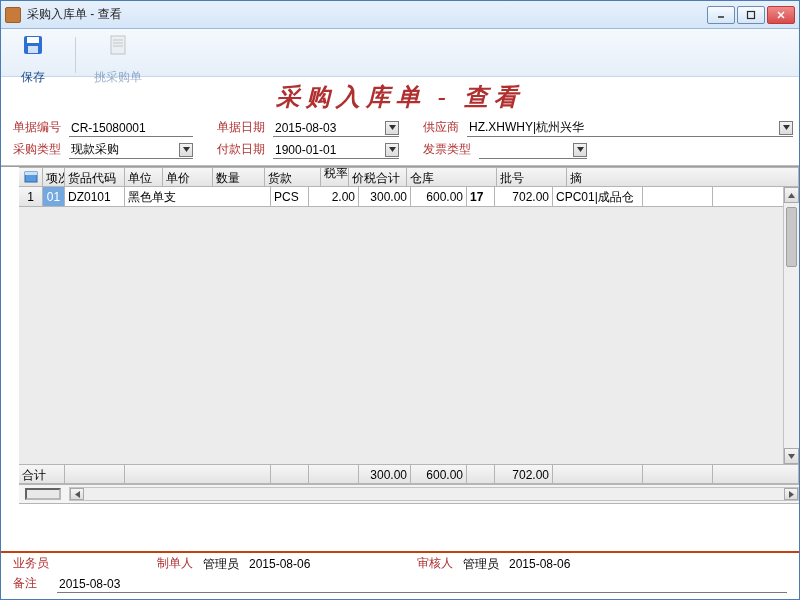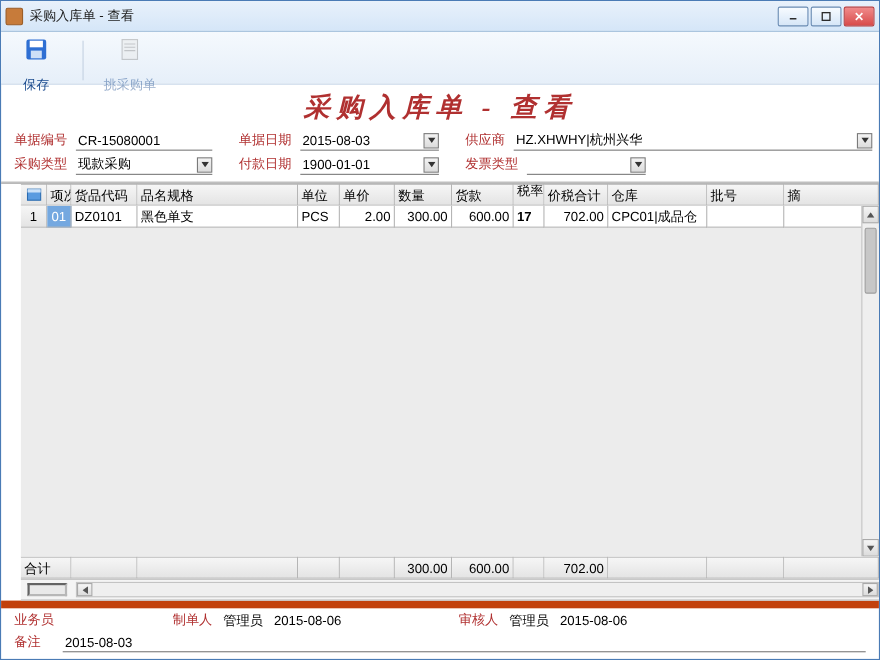--- a/index.html
+++ b/index.html
@@ -59,21 +59,21 @@
 .scrollbar-v .up{top:0;} .scrollbar-v .down{bottom:0;}
 
 
 .ind-row{height:20px;border-top:1px solid #b5b5b5;border-bottom:1px solid #b5b5b5;display:flex;align-items:center;padding-left:6px;background:#f4f4f4;}
 .ind-box{width:36px;height:12px;border:2px inset #b7b7b7;background:#e9e9e9;}
 .ind-row .scroll-h{flex:1;margin-left:8px;height:14px;background:#efefef;border:1px solid #c3c3c3;position:relative;}
 .ind-row .scroll-h .sb-btn{position:absolute;top:0;bottom:0;width:14px;background:linear-gradient(#f5f5f5,#dcdcdc);border:1px solid #a9a9a9;display:flex;align-items:center;justify-content:center;}
 .ind-row .scroll-h .l{left:0;} .ind-row .scroll-h .r{right:0;}
 
 
-.footer-form{padding:2px 12px 4px 12px;border-top:7px solid #c2410c;}
+.footer-form{padding:2px 12px 4px 12px;border-top:2px solid #c2410c;margin-top:47px;}
 .footer-form .form-row{height:20px;}
 </style>
 </head>
 <body>
 
 <div class="window">
 
   <div class="titlebar">
     <div class="app-icon"></div>
     <div class="title-text">采购入库单 - 查看</div>
@@ -185,21 +185,20 @@
   <div class="grid-wrap">
     <div class="grid-hdr">
       <div class="cell c-idx">
           <svg width="14" height="12" viewBox="0 0 14 12">
             <rect x="1" y="1" width="12" height="10" fill="#5a9be0" stroke="#2a6bb0"></rect>
             <rect x="1" y="1" width="12" height="3" fill="#cbe1f8"></rect>
           </svg>
         </div>
       <div class="cell c-seq">项次</div>
       <div class="cell c-code">货品代码</div>
-      <div class="cell c-spec">品名规格</div>
       <div class="cell c-unit">单位</div>
       <div class="cell c-price" style="text-align:left">单价</div>
       <div class="cell c-qty" style="text-align:left">数量</div>
       <div class="cell c-amt" style="text-align:left">货款</div>
       <div class="cell c-tax" style="text-align:left;line-height:8px;padding-top:1px">税率%</div>
       <div class="cell c-taxamt" style="text-align:left">价税合计</div>
       <div class="cell c-wh">仓库</div>
       <div class="cell c-batch">批号</div>
       <div class="cell c-rem">摘</div>
     </div>

